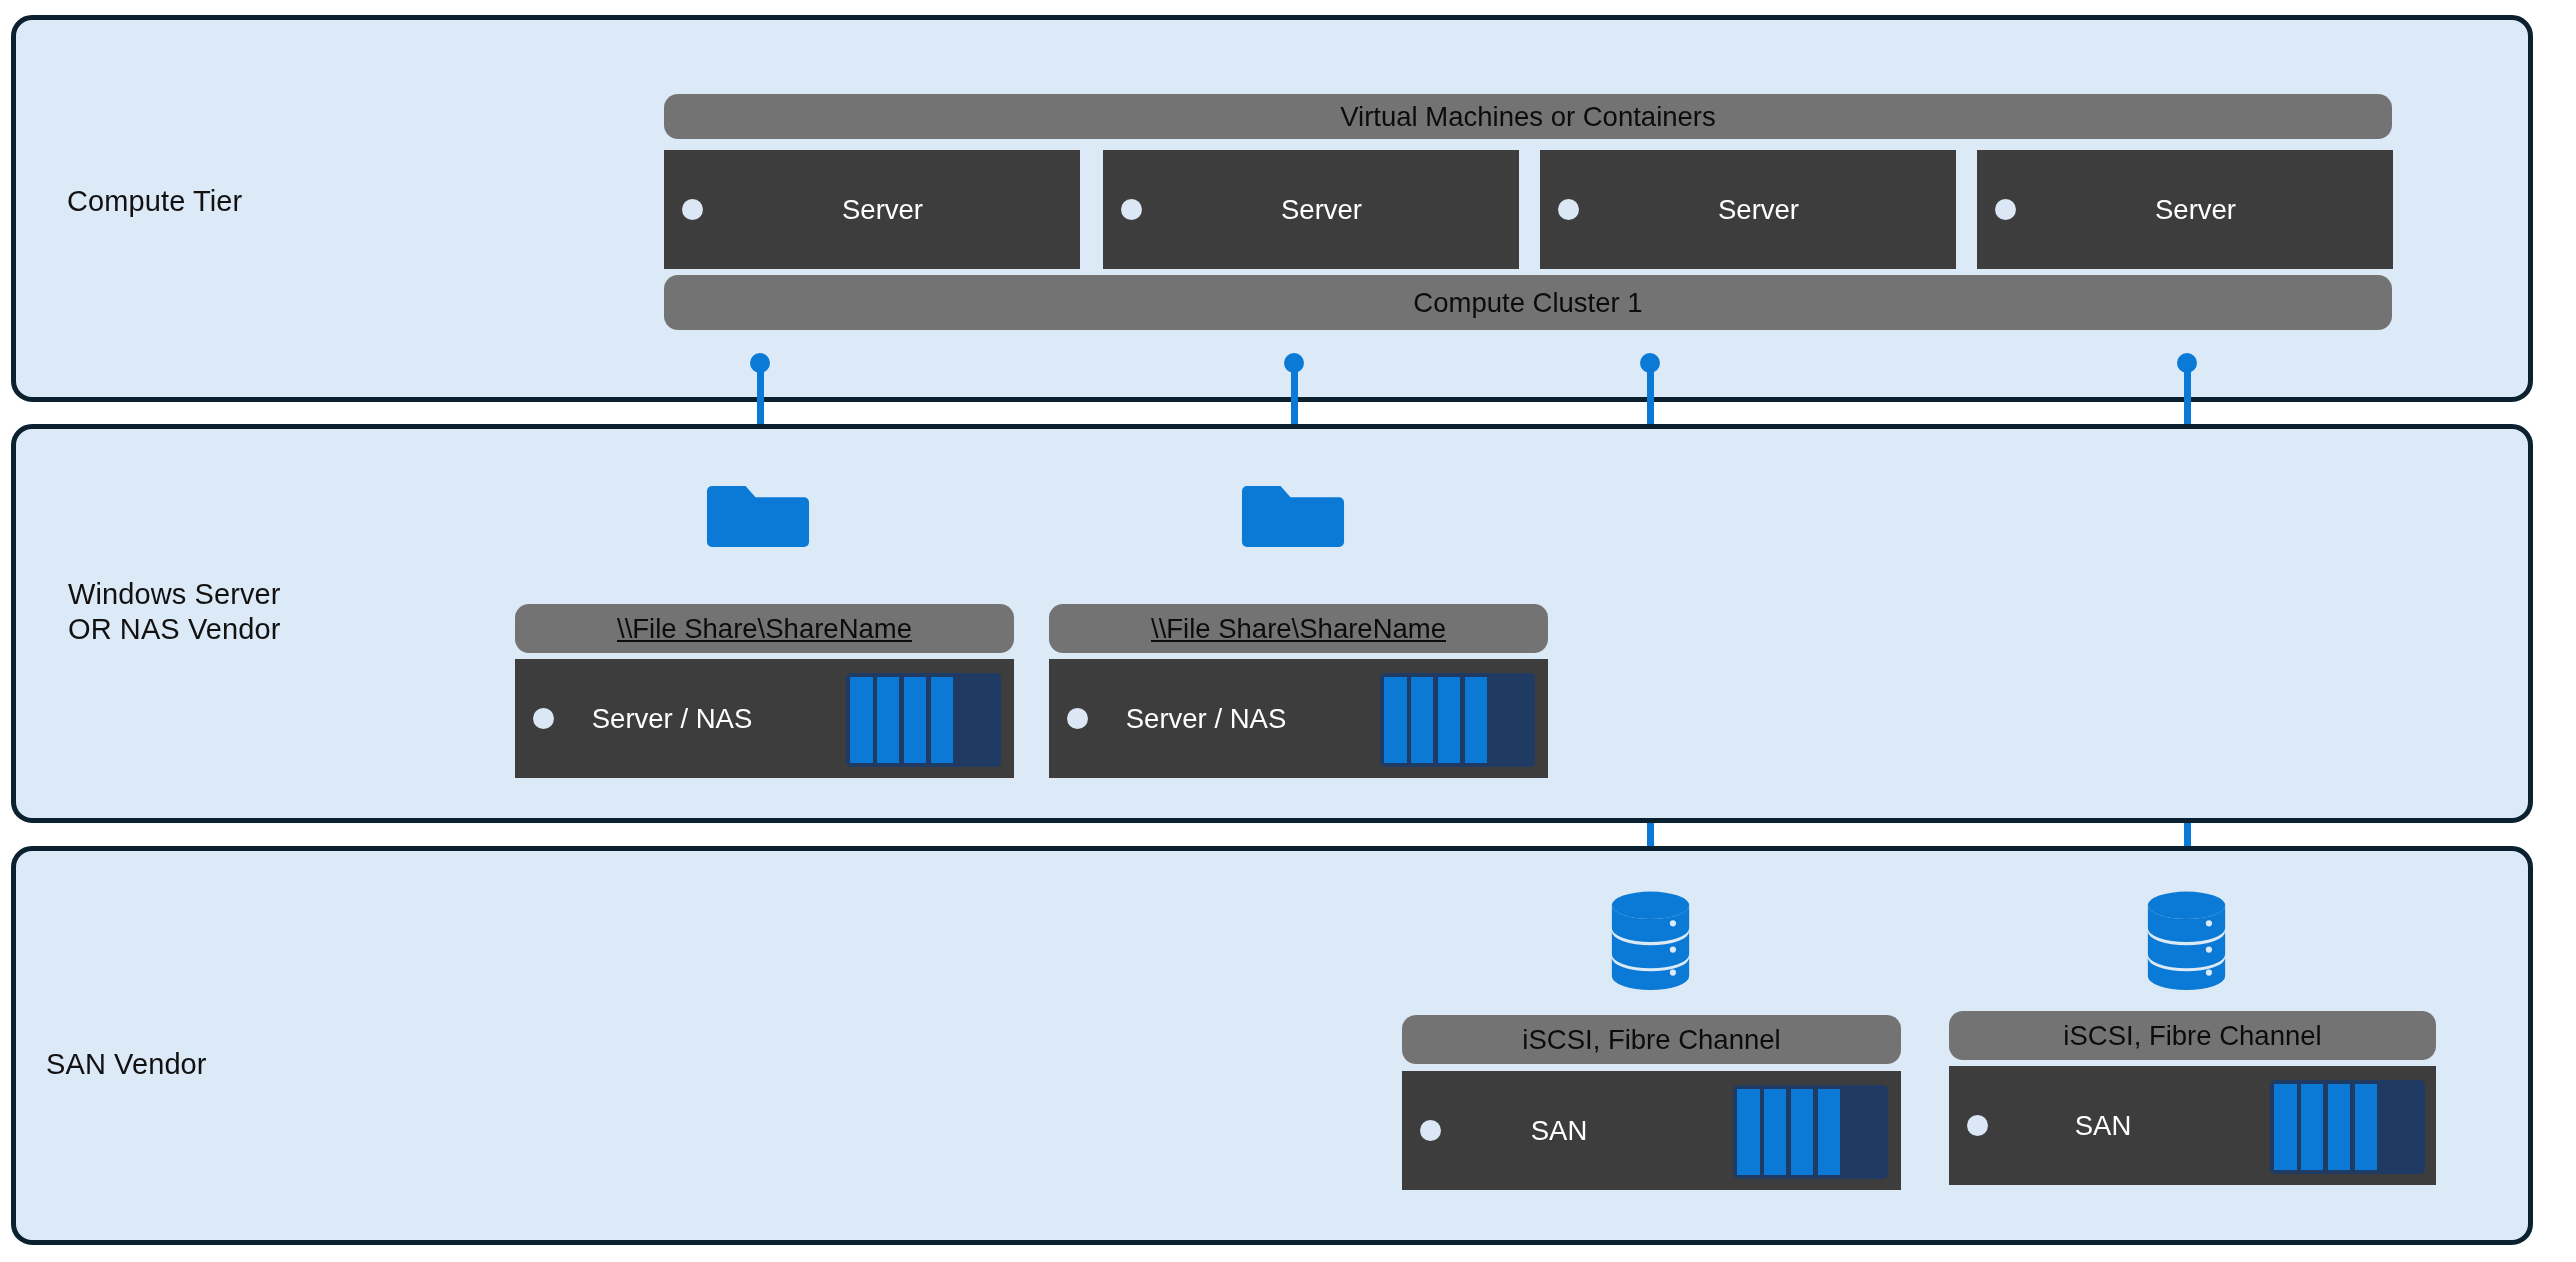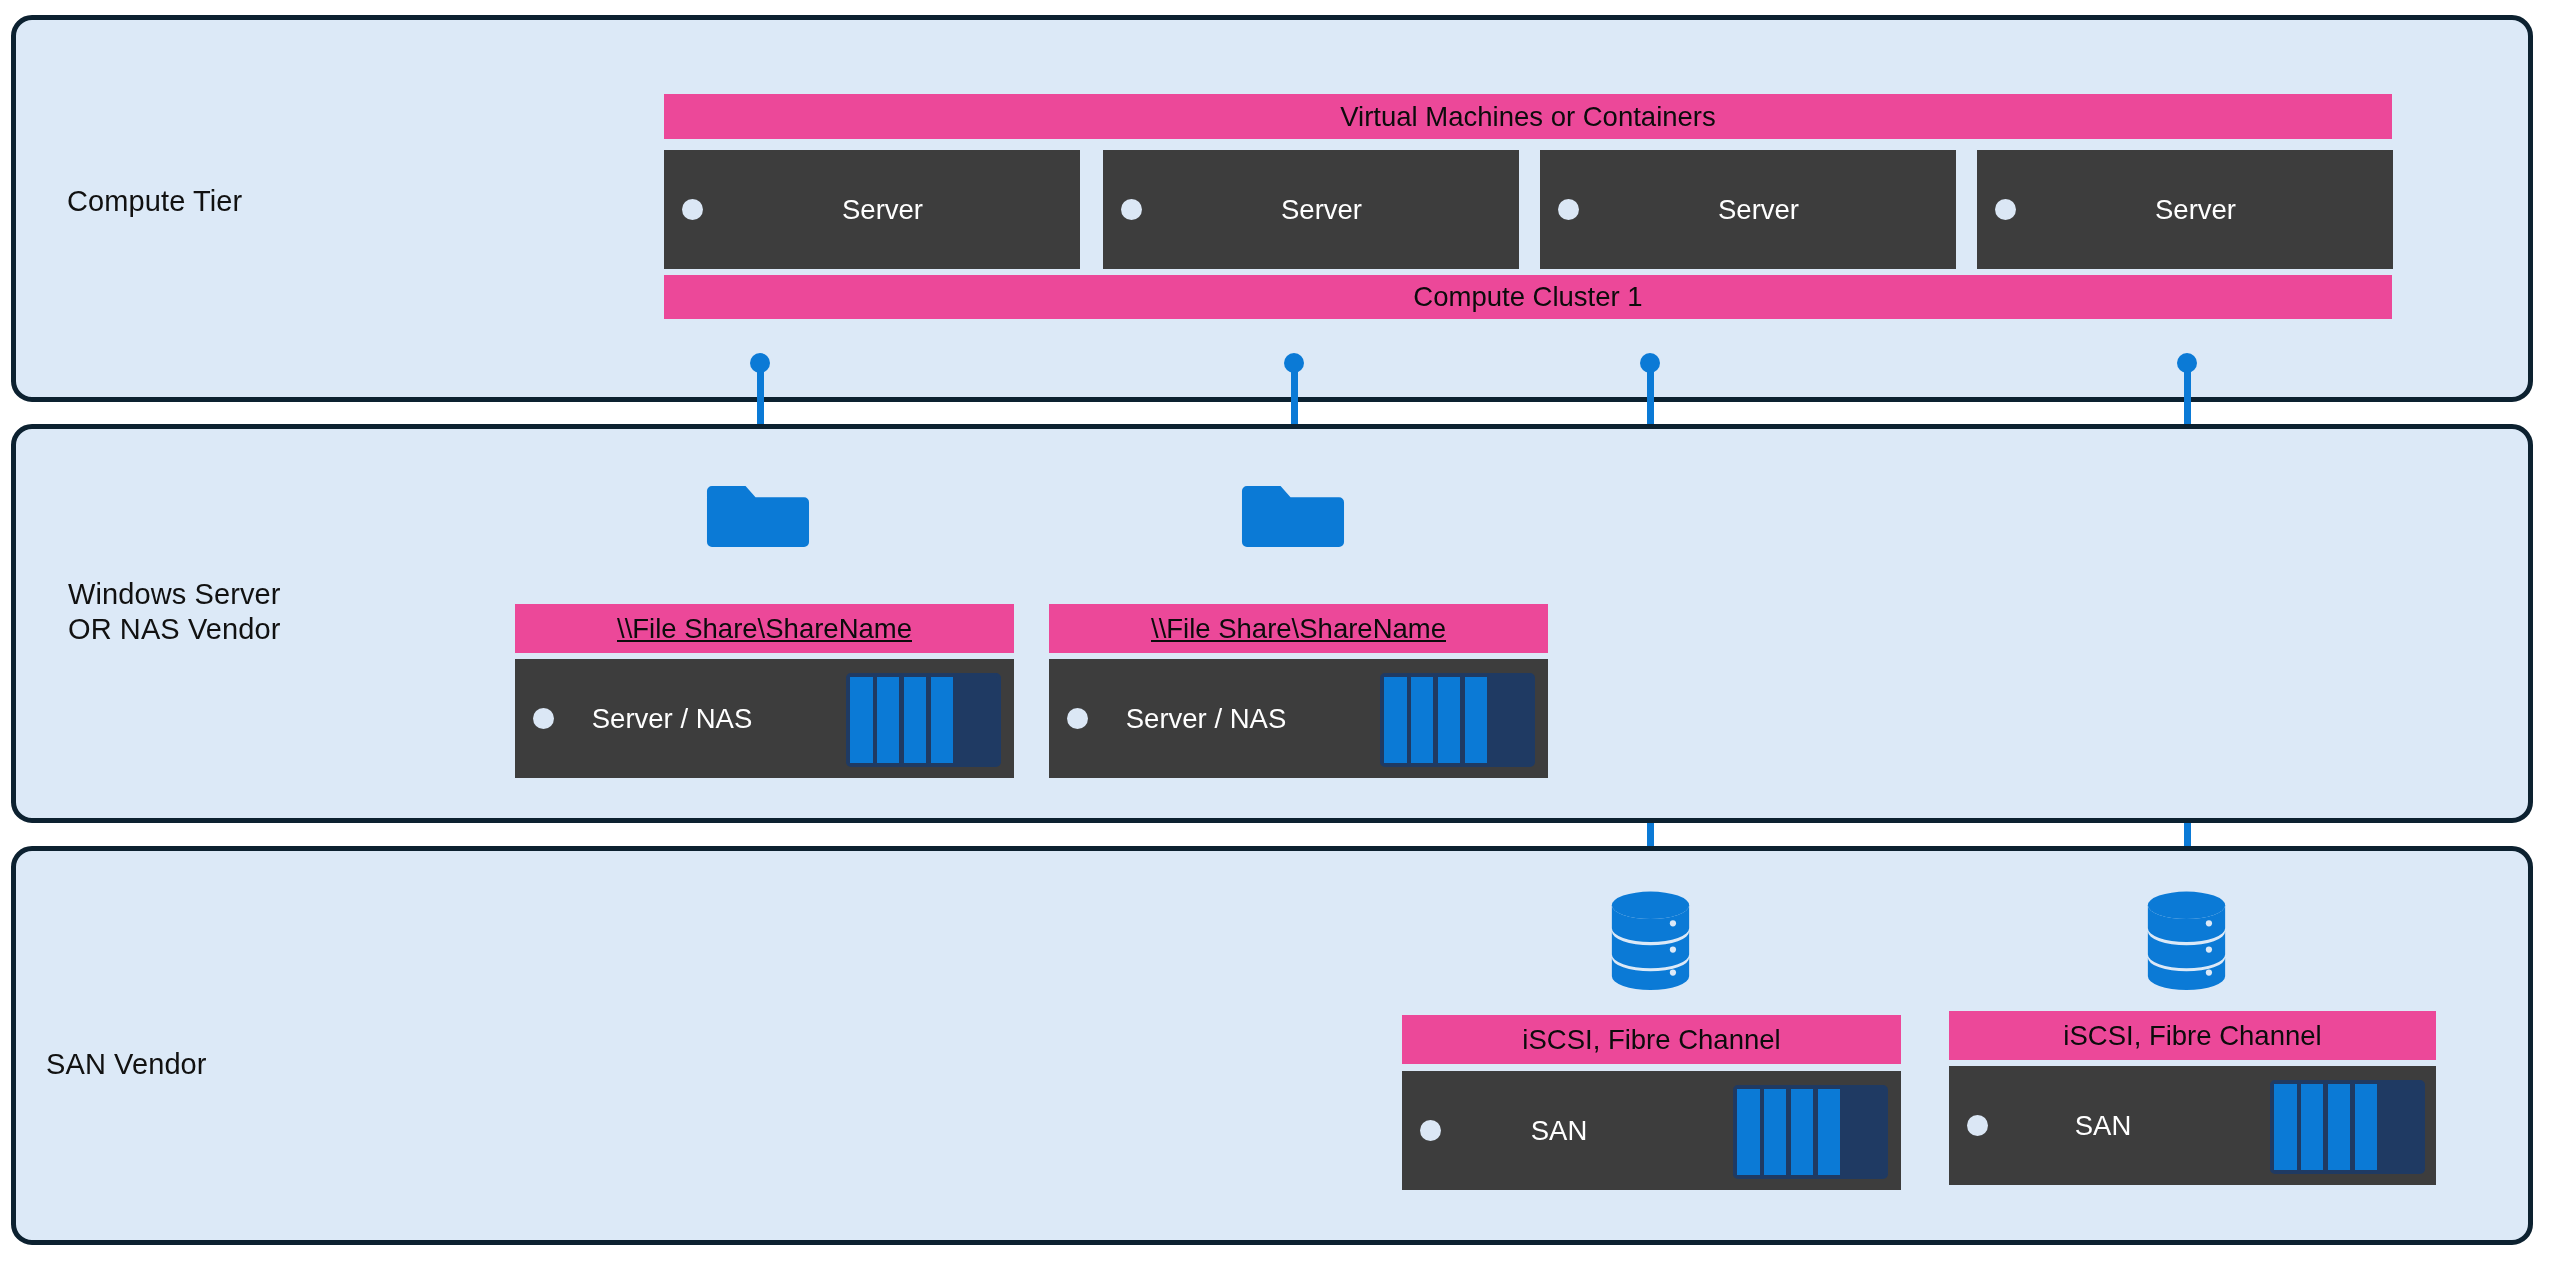--- a/index.html
+++ b/index.html
@@ -38,27 +38,28 @@
     white-space: pre-line;
     letter-spacing: 0.1px;
   }
   #label-compute   { left: 67px; top: 184px; }
   #label-fileshare { left: 68px;  top: 577px; }
   #label-san       { left: 46px;  top: 1023px; margin-top: 24px; }
 
   
   .graybar {
     position: absolute;
-    background: #ec4899;
+    background: #737373;
     color: #0c0c0c;
     display: flex;
     align-items: center;
     justify-content: center;
     font-size: 27.5px;
     box-sizing: border-box;
+    border-radius: 14px;
   }
 
   .devicebox {
     position: absolute;
     background: #3d3d3d;
     box-sizing: border-box;
     display: flex;
     align-items: center;
   }
   .led {
@@ -139,21 +140,21 @@
   <div class="devicebox" style="left:1540px; top:150px; width:416px; height:119px; padding:0 17.5px;">
     <div class="led"></div>
     <div class="devicename">Server</div>
   </div>
 
   <div class="devicebox" style="left:1977px; top:150px; width:416px; height:119px; padding:0 17.5px;">
     <div class="led"></div>
     <div class="devicename">Server</div>
   </div>
 
-  <div class="graybar" style="left:664px; top:275px; width:1728px; height:44px;">
+  <div class="graybar" style="left:664px; top:275px; width:1728px; height:55px;">
     <span>Compute Cluster 1</span>
   </div>
 
   <div class="conn" style="left:757px; top:362px; height:128px;"></div>
   <div class="conn-dot" style="left:760px; top:363px;"></div>
   <div class="conn-dot" style="left:760px; top:488px;"></div>
 
   <div class="conn" style="left:1291px; top:362px; height:128px;"></div>
   <div class="conn-dot" style="left:1294px; top:363px;"></div>
   <div class="conn-dot" style="left:1294px; top:488px;"></div>

